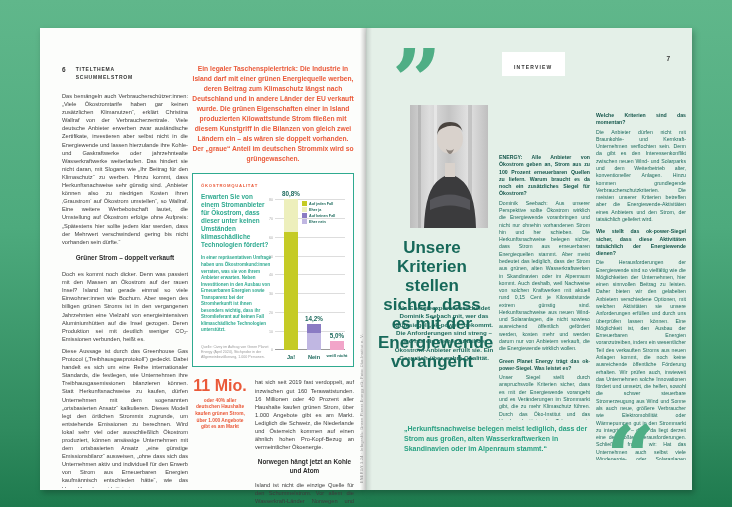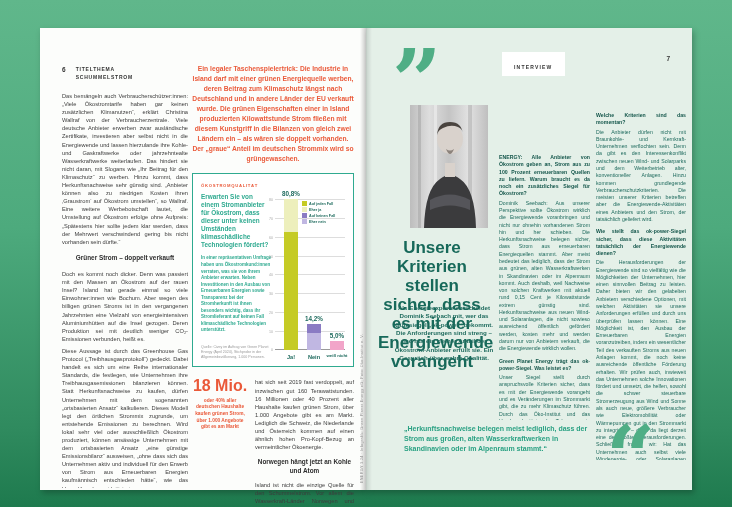--- a/index.html
+++ b/index.html
@@ -149,21 +149,21 @@
               <div class="legend-row">
                 <span class="legend-swatch" style="background: rgb(192, 183, 226);"></span>
                 <span class="legend-label">Eher nein</span>
               </div>
             </div>
           </div>
       </div>
 
       <div class="stat-row">
         <div class="stat-block">
-          <div class="stat-big">18 Mio.</div>
+          <div class="stat-big">11 Mio.</div>
           <div class="stat-caption">oder 40% aller deutschen Haushalte kaufen grünen Strom, über 1.000 Angebote gibt es am Markt</div>
         </div>
         <div class="stat-text">
           <p class="body-txt">hat sich seit 2019 fast verdoppelt, auf inzwischen gut 160 Terawattstunden. 16 Millionen oder 40 Prozent aller Haushalte kaufen grünen Strom, über 1.000 Angebote gibt es am Markt. Lediglich die Schweiz, die Niederlande und Österreich kommen auf einen ähnlich hohen Pro-Kopf-Bezug an vermeintlicher Ökoenergie.</p>
           <div class="subhead2">Norwegen hängt jetzt an Kohle und Atom</div>
           <p class="body-txt"><span>Island ist nicht die einzige Quelle für den Schummelstrom. Vor allem die Wasserkraft-Länder Norwegen und Schweden vermarkten zusammen etwa</span> </p>
         </div>
       </div>
     </div>
 

